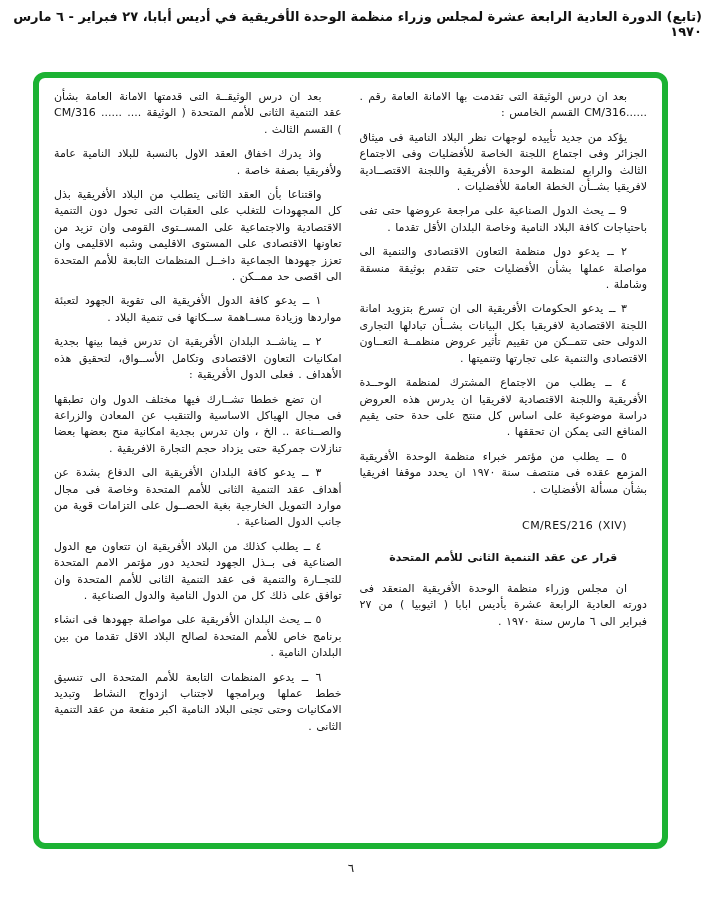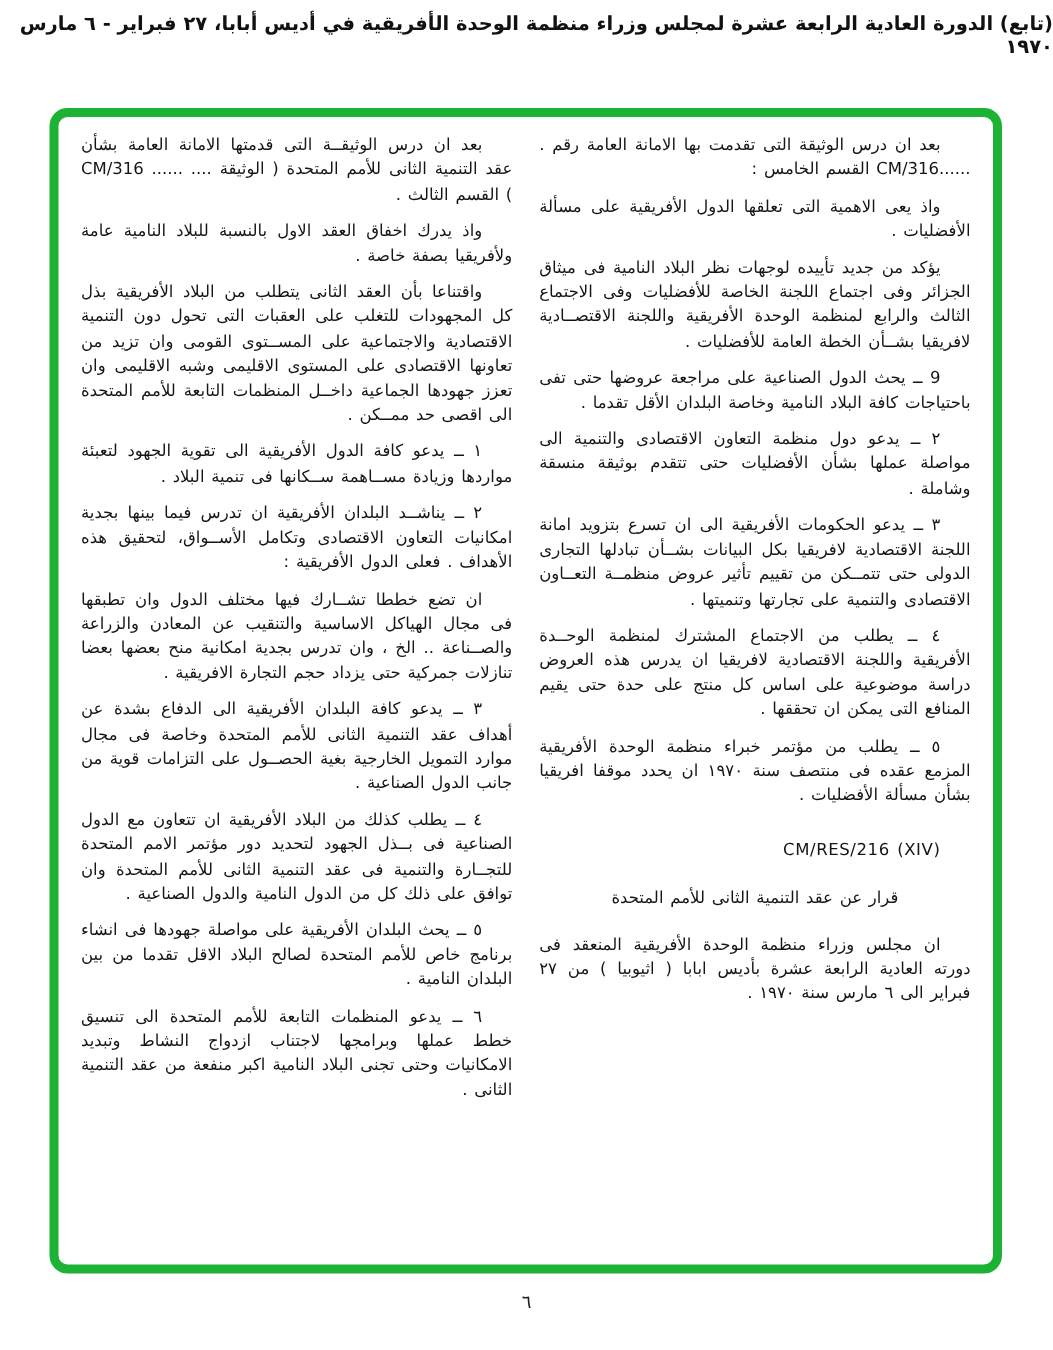--- a/index.html
+++ b/index.html
@@ -63,21 +63,21 @@
   .resolution-code {
     direction: ltr;
     text-align: left;
     text-indent: 0;
     font-size: 11.5px;
     letter-spacing: 0.4px;
     margin: 20px 0 16px 0 !important;
     color: #111;
   }
   .resolution-heading {
-    font-weight: normal;
+    font-weight: bold;
     text-align: center !important;
     text-indent: 0 !important;
     font-size: 11.5px;
     margin: 0 0 14px 0 !important;
     color: #0d0d0d;
   }
   .page-number {
     position: absolute;
     top: 861px; left: 0; right: 0;
     text-align: center;
@@ -90,21 +90,20 @@
 
 <div class="doc-header">
   <div class="doc-title">(تابع) الدورة العادية الرابعة عشرة لمجلس وزراء منظمة الوحدة الأفريقية في أديس أبابا، ٢٧ فبراير - ٦ مارس ١٩٧٠</div>
 </div>
 
 <div class="document-frame" style="border-color: rgb(28, 178, 51);">
   <div class="columns">
 
     <div class="col">
       <p>بعد ان درس الوثيقة التى تقدمت بها الامانة العامة رقم . ......CM/316 القسم الخامس :</p>
-      <p>واذ يعى الاهمية التى تعلقها الدول الأفريقية على مسألة الأفضليات .</p>
       <p>يؤكد من جديد تأييده لوجهات نظر البلاد النامية فى ميثاق الجزائر وفى اجتماع اللجنة الخاصة للأفضليات وفى الاجتماع الثالث والرابع لمنظمة الوحدة الأفريقية واللجنة الاقتصــادية لافريقيا بشــأن الخطة العامة للأفضليات .</p>
       <p>9 ــ يحث الدول الصناعية على مراجعة عروضها حتى تفى باحتياجات كافة البلاد النامية وخاصة البلدان الأقل تقدما .</p>
       <p>٢ ــ يدعو دول منظمة التعاون الاقتصادى والتنمية الى مواصلة عملها بشأن الأفضليات حتى تتقدم بوثيقة منسقة وشاملة .</p>
       <p>٣ ــ يدعو الحكومات الأفريقية الى ان تسرع بتزويد امانة اللجنة الاقتصادية لافريقيا بكل البيانات بشــأن تبادلها التجارى الدولى حتى تتمــكن من تقييم تأثير عروض منظمــة التعــاون الاقتصادى والتنمية على تجارتها وتنميتها .</p>
       <p>٤ ــ يطلب من الاجتماع المشترك لمنظمة الوحــدة الأفريقية واللجنة الاقتصادية لافريقيا ان يدرس هذه العروض دراسة موضوعية على اساس كل منتج على حدة حتى يقيم المنافع التى يمكن ان تحققها .</p>
       <p>٥ ــ يطلب من مؤتمر خبراء منظمة الوحدة الأفريقية المزمع عقده فى منتصف سنة ١٩٧٠ ان يحدد موقفا افريقيا بشأن مسألة الأفضليات .</p>
       <p class="resolution-code">CM/RES/216 (XIV)</p>
       <p class="resolution-heading">قرار عن عقد التنمية الثانى للأمم المتحدة</p>
       <p>ان مجلس وزراء منظمة الوحدة الأفريقية المنعقد فى دورته العادية الرابعة عشرة بأديس ابابا ( اثيوبيا ) من ٢٧ فبراير الى ٦ مارس سنة ١٩٧٠ .</p>
     </div>

